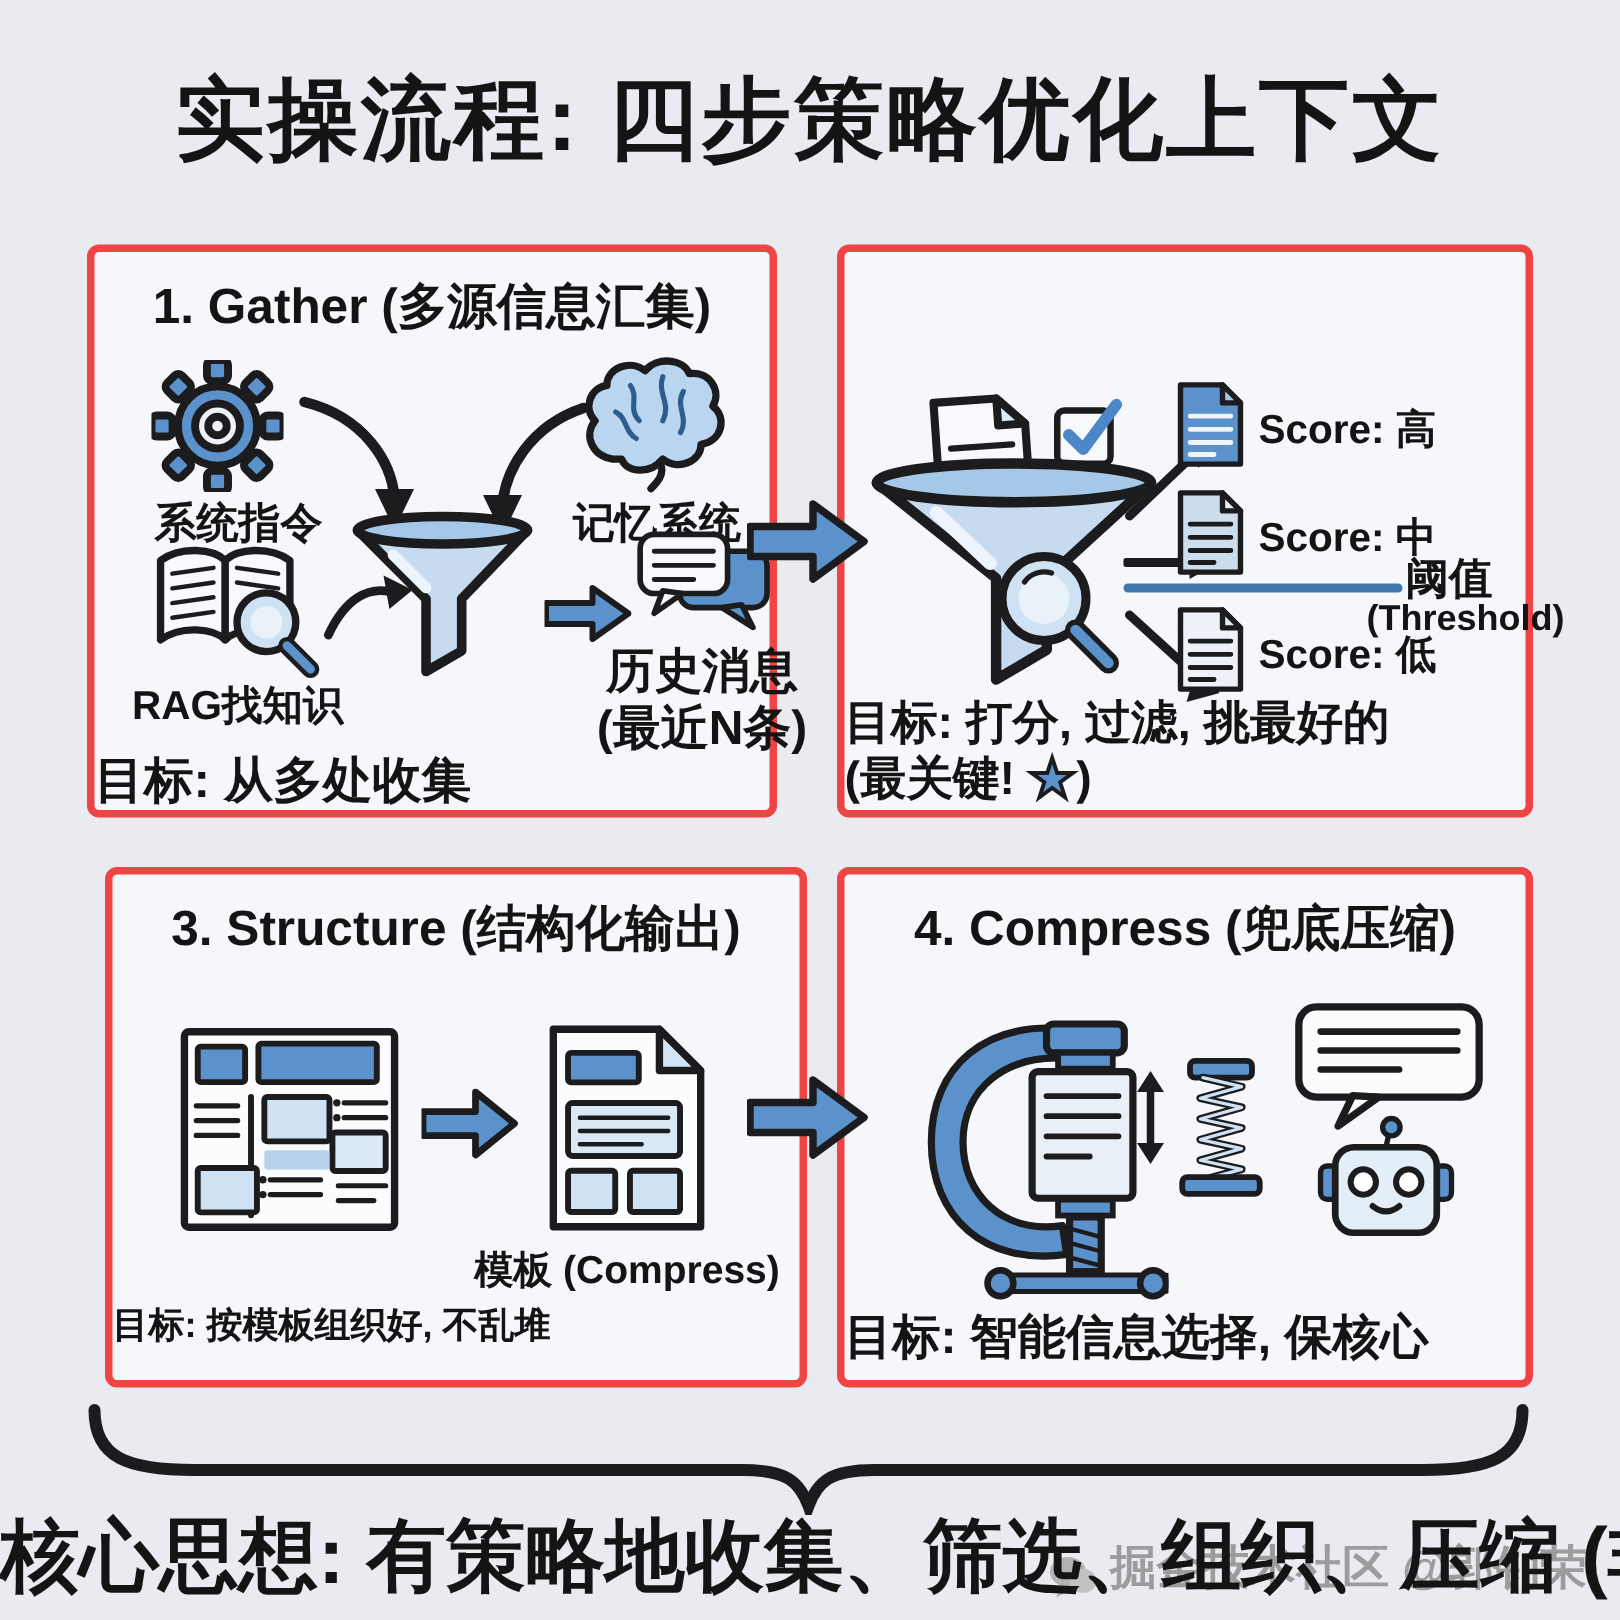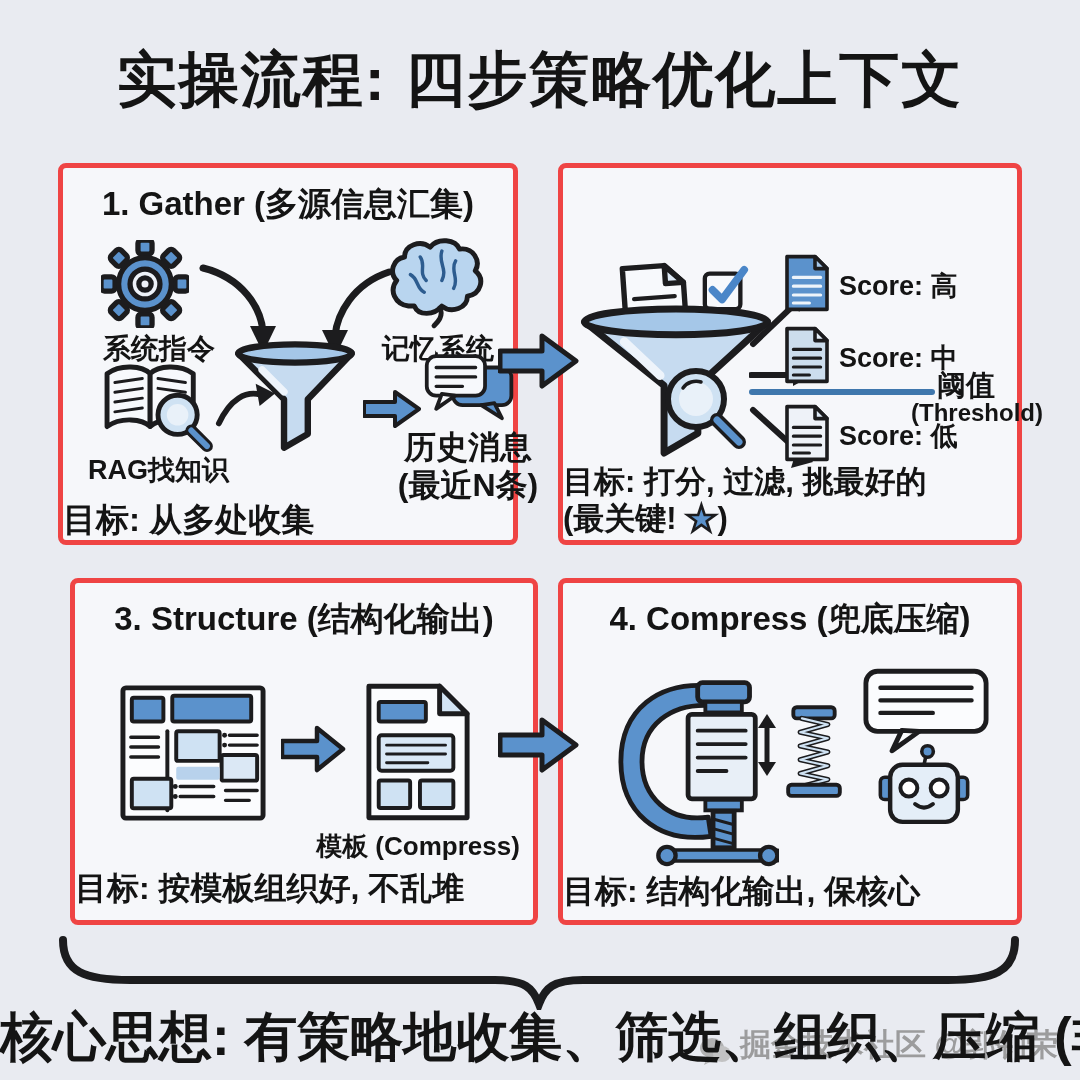--- a/index.html
+++ b/index.html
@@ -245,21 +245,21 @@
     <path d="M6,6 L78,6 L106,34 L106,140 L6,140 Z" fill="#fbfcfe" stroke="#1c1c1e" stroke-width="5" stroke-linejoin="round"></path>
     <path d="M78,6 L78,34 L106,34 Z" fill="#d3e4f4" stroke="#1c1c1e" stroke-width="5" stroke-linejoin="round"></path>
     <rect x="16" y="22" width="48" height="20" rx="2" fill="#5b92cc" stroke="#1c1c1e" stroke-width="4"></rect>
     <rect x="16" y="56" width="76" height="36" rx="3" fill="#d9e8f6" stroke="#1c1c1e" stroke-width="4"></rect>
     <path d="M24,66 L84,66 M24,75 L84,75 M24,84 L66,84" stroke="#1c1c1e" stroke-width="3" stroke-linecap="round"></path>
     <rect x="16" y="102" width="32" height="28" rx="2" fill="#cfe2f3" stroke="#1c1c1e" stroke-width="4"></rect>
     <rect x="58" y="102" width="34" height="28" rx="2" fill="#cfe2f3" stroke="#1c1c1e" stroke-width="4"></rect>
   </svg>
   <div class="lbl" style="left:228px;top:246px;width:230px;font-size:26px">模板 (Compress)</div>
 
-  <div class="goal" style="top:284px;font-size:32px">目标: 按模板组织好, 不乱堆</div>
+  <div class="goal" style="top:284px;font-size:24px">目标: 按模板组织好, 不乱堆</div>
 </div>
 
 <div class="card" id="card-compress">
   <div class="card-heading">4. Compress (兜底压缩)</div>
 
   <svg class="abs" style="left:38px;top:92px" width="178" height="192" viewBox="0 0 180 200">
     <path d="M118,12 C55,4 18,38 18,90 C18,142 55,176 112,168 L109,148 C67,154 40,126 40,90 C40,54 68,28 115,32 Z" fill="#5b92cc" stroke="#1c1c1e" stroke-width="5" stroke-linejoin="round"></path>
     <rect x="98" y="8" width="54" height="20" rx="5" fill="#5b92cc" stroke="#1c1c1e" stroke-width="5"></rect>
     <rect x="106" y="28" width="38" height="11" fill="#5b92cc" stroke="#1c1c1e" stroke-width="4"></rect>
     <rect x="88" y="41" width="70" height="88" rx="4" fill="#e8eff7" stroke="#1c1c1e" stroke-width="5"></rect>
@@ -296,21 +296,21 @@
     <line x1="58" y1="10" x2="55" y2="24" stroke="#1c1c1e" stroke-width="4"></line>
     <circle cx="59" cy="9" r="6.5" fill="#5b92cc" stroke="#1c1c1e" stroke-width="4"></circle>
     <rect x="6" y="38" width="13" height="25" rx="5" fill="#5b92cc" stroke="#1c1c1e" stroke-width="4"></rect>
     <rect x="91" y="38" width="13" height="25" rx="5" fill="#5b92cc" stroke="#1c1c1e" stroke-width="4"></rect>
     <rect x="17" y="24" width="76" height="64" rx="14" fill="#e4eef8" stroke="#1c1c1e" stroke-width="5"></rect>
     <circle cx="38" cy="50" r="9.5" fill="#ffffff" stroke="#1c1c1e" stroke-width="4.5"></circle>
     <circle cx="72" cy="50" r="9.5" fill="#ffffff" stroke="#1c1c1e" stroke-width="4.5"></circle>
     <path d="M45,68 Q55,76 65,68" fill="none" stroke="#1c1c1e" stroke-width="4.5" stroke-linecap="round"></path>
   </svg>
 
-  <div class="goal" style="top:287px;font-size:32px">目标: 结构化输出, 保核心</div>
+  <div class="goal" style="top:287px;font-size:32px">目标: 智能信息选择, 保核心</div>
 </div>
 
 <svg class="gap-arrow" id="gap-arrow-1" viewBox="0 0 82 58">
   <polygon points="2,19 44,19 44,4 78,29 44,54 44,39 2,39" fill="#5b92cc" stroke="#1c1c1e" stroke-width="5" stroke-linejoin="round"></polygon>
 </svg>
 <svg class="gap-arrow" id="gap-arrow-2" viewBox="0 0 82 58">
   <polygon points="2,19 44,19 44,4 78,29 44,54 44,39 2,39" fill="#5b92cc" stroke="#1c1c1e" stroke-width="5" stroke-linejoin="round"></polygon>
 </svg>
 
 <svg class="abs" style="left:55px;top:930px" width="968" height="80" viewBox="0 0 968 80">

